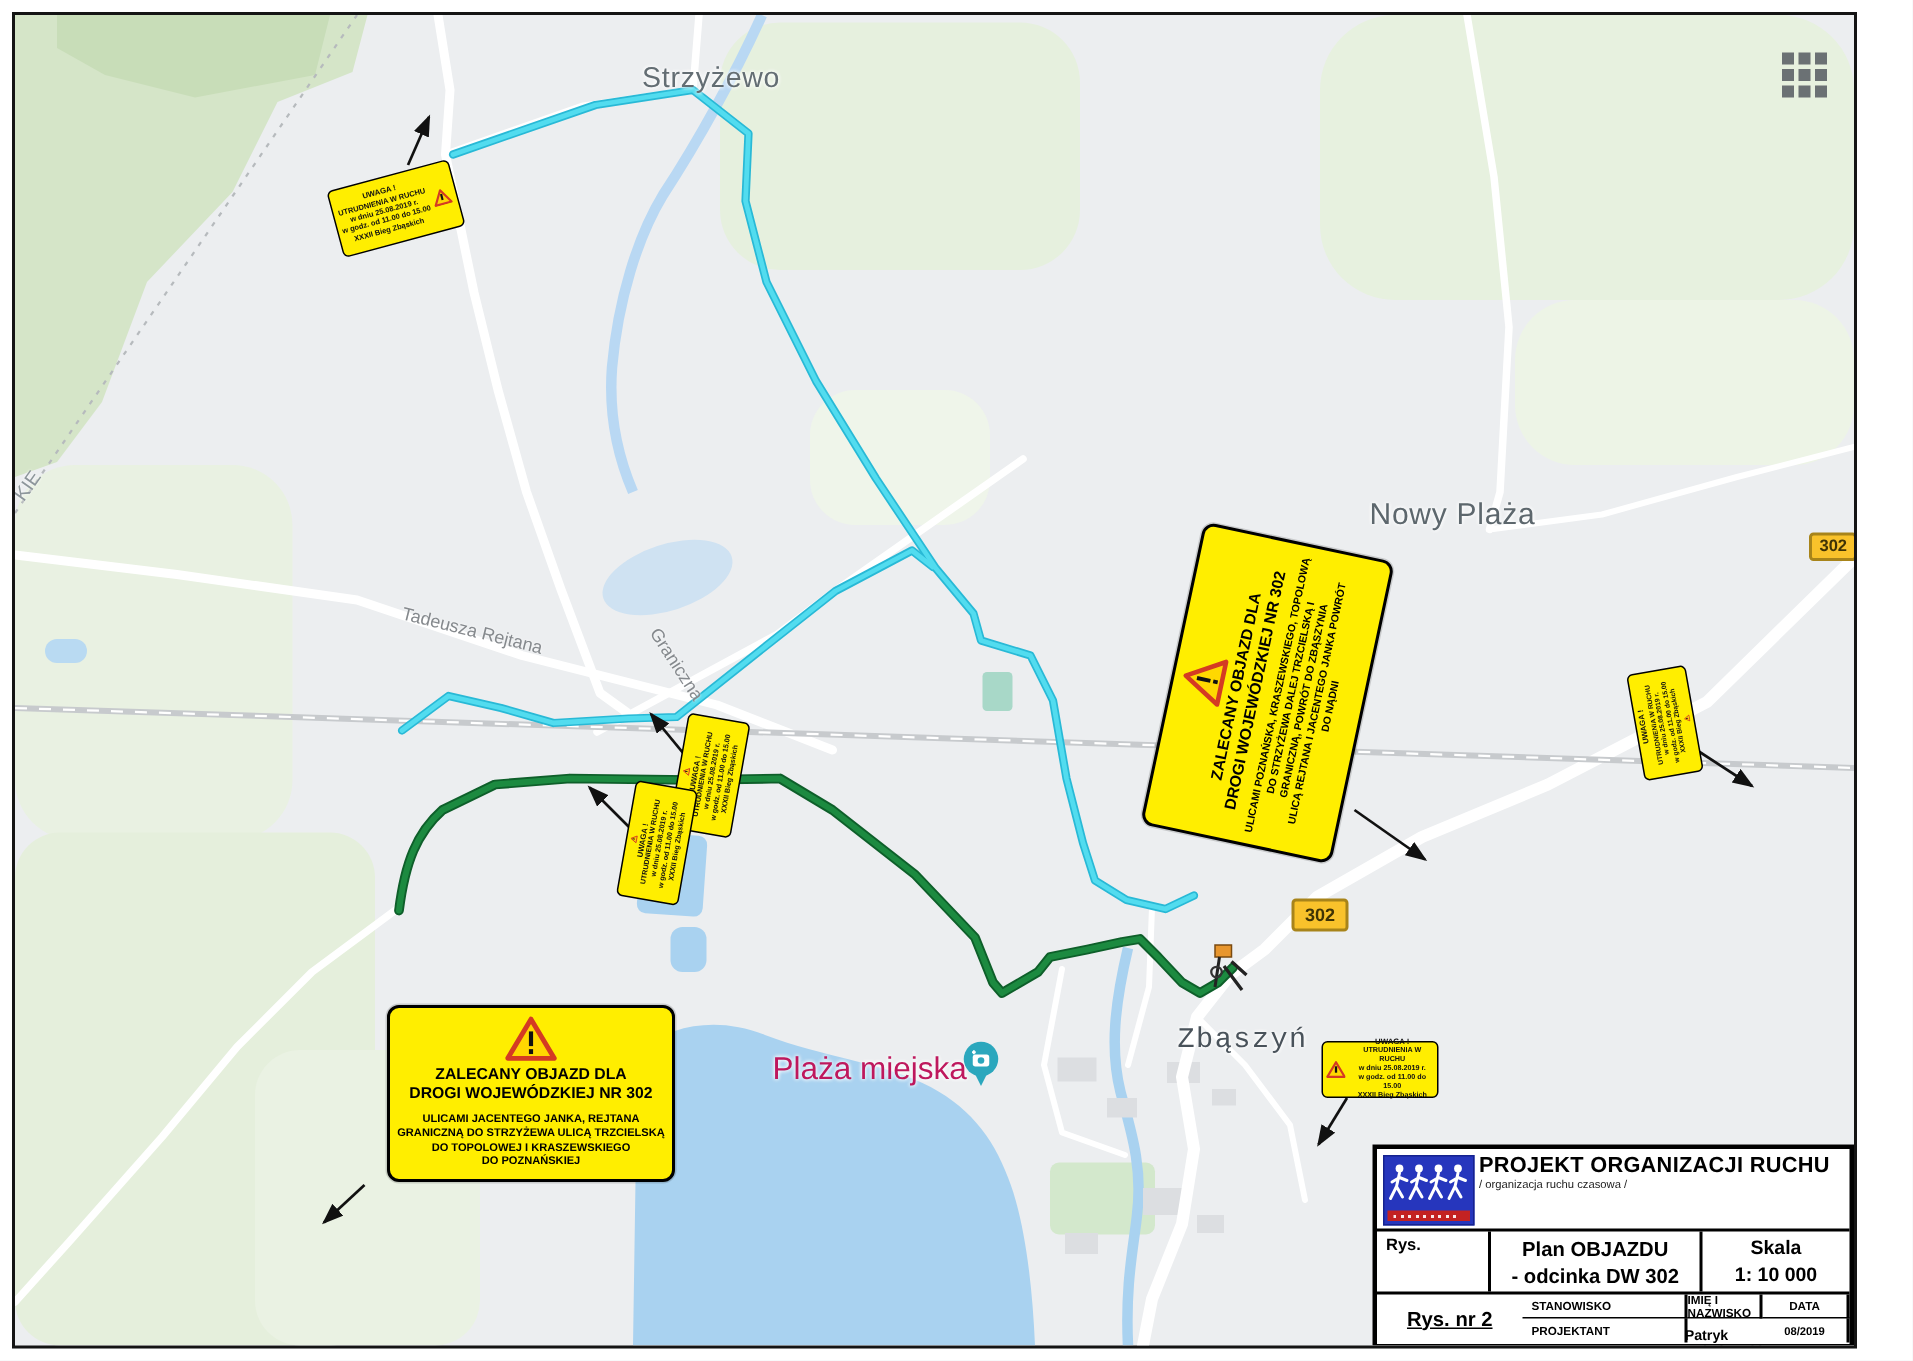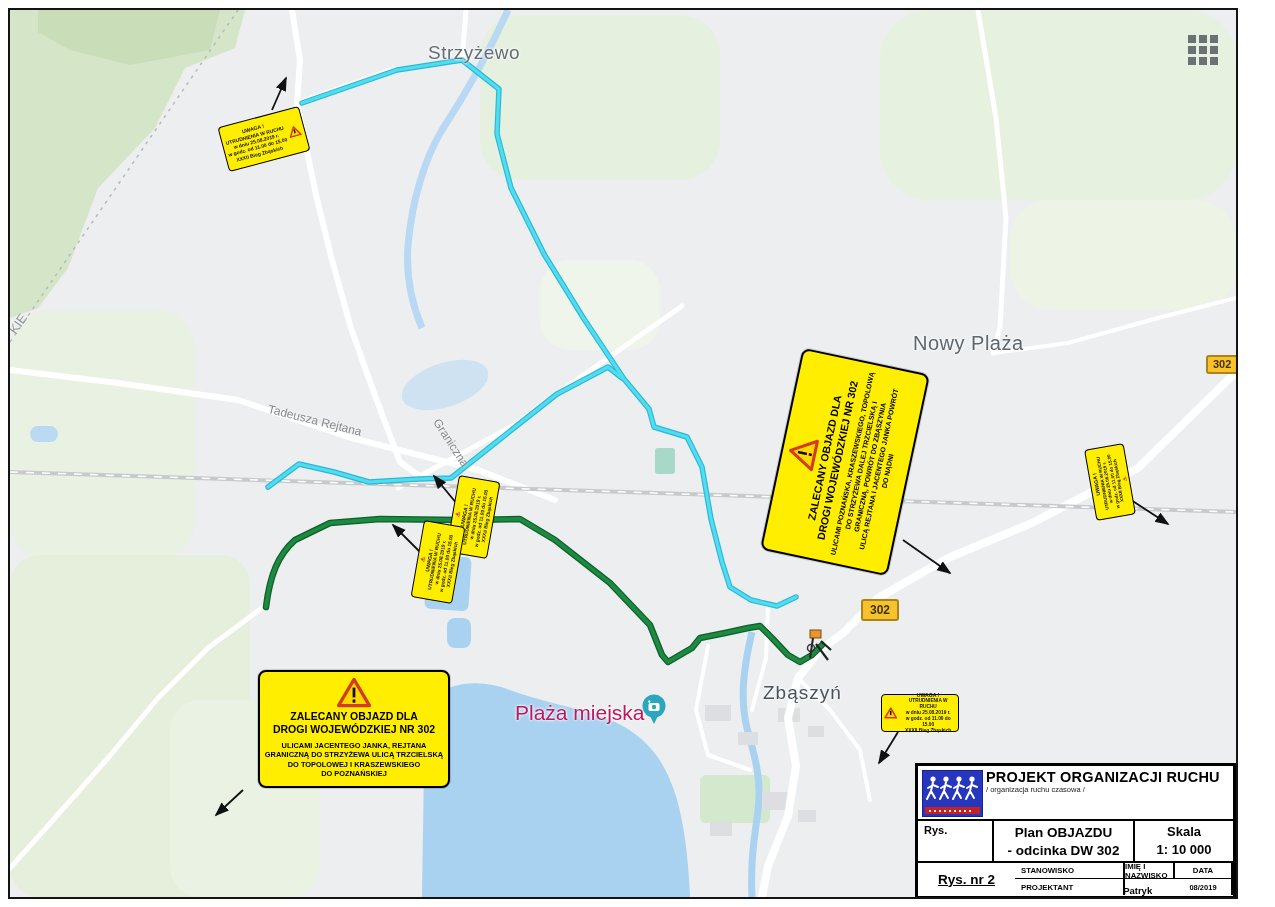--- a/index.html
+++ b/index.html
@@ -176,21 +176,21 @@
         <i></i>
         <i></i>
         <i></i>
         <i></i>
         <i></i>
         <i></i>
     </div>
 
     <div class="place-label" style="left:418px; top:32px; color:#636d73;">Strzyżewo</div>
     <div class="place-label" style="left:903px; top:322px; font-size:20px; color:#5d676d;">Nowy Plaża</div>
-    <div class="place-label" style="left:753px; top:672px; color:#49525a; letter-spacing:1px;">Zbąszyń</div>
+    <div class="place-label" style="left:775px; top:672px; color:#49525a; letter-spacing:1px;font-family:Liberation Mono, monospace;">Zbąszyń</div>
     <div class="place-label" style="left:505px; top:691px; font-size:21px; color:#be185d; letter-spacing:0;">Plaża miejska</div>
 
     <svg class="poi-pin" style="left:631px; top:684px;" viewBox="0 0 26 32">
       <circle cx="13" cy="12" r="11.5" fill="#2ba7bd"></circle>
       <path d="M13 30 L8.5 21 L17.5 21 Z" fill="#2ba7bd"></path>
       <rect x="7.5" y="9" width="11" height="8" rx="1.8" fill="#ffffff"></rect>
       <circle cx="13" cy="13" r="2.2" fill="#2ba7bd"></circle>
       <path d="M7 7.5 L9.5 7.5 M8.25 6.2 L8.25 8.8" stroke="#ffffff" stroke-width="1.2"></path>
     </svg>
 

